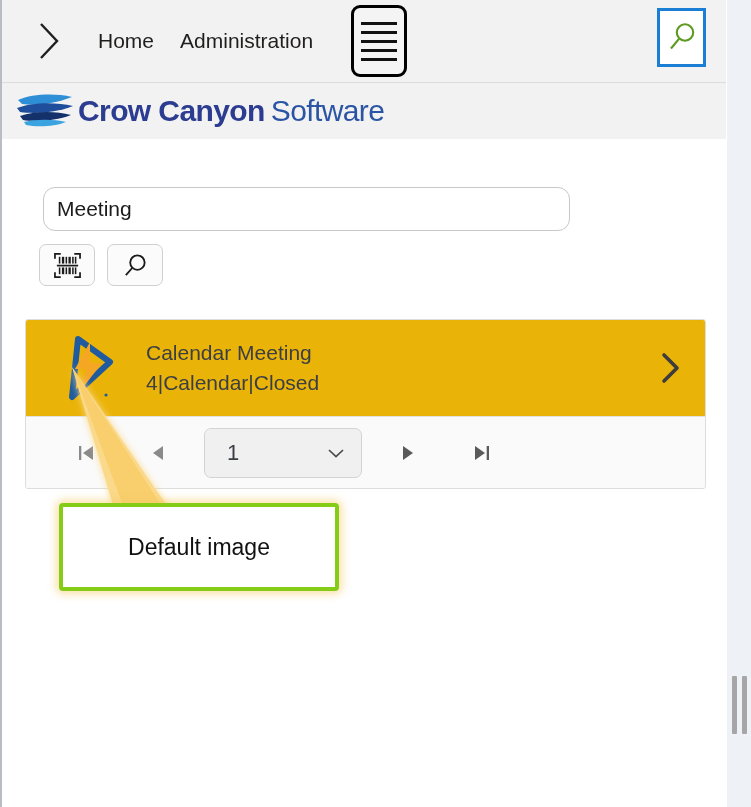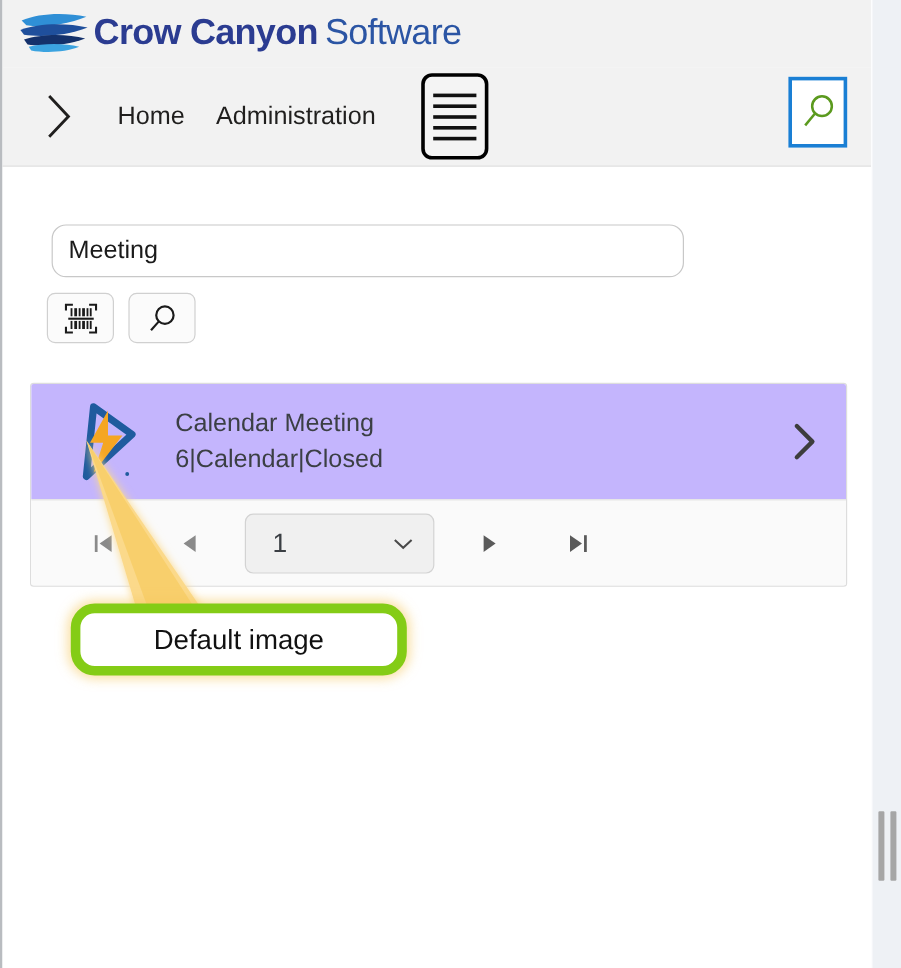--- a/index.html
+++ b/index.html
@@ -182,21 +182,21 @@
     border-radius: 3px;
     background: #ffffff;
     box-sizing: border-box;
     overflow: hidden;
   }
   #result-row {
     display: flex;
     align-items: center;
     height: 96px;
     padding: 0 18px 0 26px;
-    background: #c4b5fd;
+    background: #eab308;
     cursor: pointer;
     box-sizing: border-box;
     justify-content: flex-end;
   }
   #result-thumb {
     width: 62px;
     height: 66px;
     flex: 0 0 auto;
   }
   #result-text {
@@ -274,24 +274,24 @@
     left: 0; top: 0;
     width: 726px;
     height: 100%;
     pointer-events: none;
   }
   #callout-bubble {
     position: absolute;
     left: 57px;
     top: 364px;
     width: 280px;
-    height: 60px;
-    border-radius: 20px;
+    height: 88px;
+    border-radius: 4px;
     background: #ffffff;
-    border: 8px solid #84cc16;
+    border: 4px solid #84cc16;
     box-shadow: 0 0 9px 3px rgba(246, 201, 97, 0.55);
     display: flex;
     align-items: center;
     justify-content: center;
     box-sizing: border-box;
   }
   #callout-text {
     font-size: 23px;
     color: #111111;
     white-space: nowrap;
@@ -323,57 +323,57 @@
     width: 5px;
     height: 100%;
     background: #a6a6a6;
     border-radius: 1px;
   }
 </style>
 </head>
 <body>
 
 <div id="app-frame">
+
+  <div id="nav-bar">
+
+    <div id="nav-expand">
+      <svg width="26" height="42" viewBox="0 0 26 42">
+        <polyline points="5,4 21,21 5,38" fill="none" stroke="#201f1e" stroke-width="2.4"></polyline>
+      </svg>
+    </div>
+
+    <div class="nav-link">Home</div>
+    <div class="nav-link">Administration</div>
+
+    <div id="nav-list-button">
+      <i></i>
+      <i></i>
+      <i></i>
+      <i></i>
+      <i></i>
+    </div>
+
+    <div id="nav-search-button">
+      <svg width="30" height="34" viewBox="0 0 30 34">
+        <circle cx="18" cy="11.5" r="8.2" fill="none" stroke="#5b9a1e" stroke-width="2.1"></circle>
+        <line x1="12" y1="17.8" x2="4" y2="27.5" stroke="#5b9a1e" stroke-width="2.1"></line>
+      </svg>
+    </div>
+  </div>
 
   <div id="brand-bar">
     <svg id="brand-logo-mark" viewBox="0 0 62 40">
       <path d="M4 9 C18 3 40 2 58 6 C40 13 22 15 8 13 Z" fill="#2f8fd6"></path>
       <path d="M3 17 C18 11 42 11 59 15 C42 22 20 23 6 21 Z" fill="#1f4f9c"></path>
       <path d="M6 25 C20 20 42 20 57 24 C42 30 20 31 9 29 Z" fill="#14316b"></path>
       <path d="M10 31 C22 28 40 28 52 31 C40 36 22 36 12 34 Z" fill="#3ba3e0"></path>
     </svg>
     <div id="brand-wordmark">
       <span class="b1">Crow Canyon</span><span class="b2">Software</span>
-    </div>
-  </div>
-
-  <div id="nav-bar">
-
-    <div id="nav-expand">
-      <svg width="26" height="42" viewBox="0 0 26 42">
-        <polyline points="5,4 21,21 5,38" fill="none" stroke="#201f1e" stroke-width="2.4"></polyline>
-      </svg>
-    </div>
-
-    <div class="nav-link">Home</div>
-    <div class="nav-link">Administration</div>
-
-    <div id="nav-list-button">
-      <i></i>
-      <i></i>
-      <i></i>
-      <i></i>
-      <i></i>
-    </div>
-
-    <div id="nav-search-button">
-      <svg width="30" height="34" viewBox="0 0 30 34">
-        <circle cx="18" cy="11.5" r="8.2" fill="none" stroke="#5b9a1e" stroke-width="2.1"></circle>
-        <line x1="12" y1="17.8" x2="4" y2="27.5" stroke="#5b9a1e" stroke-width="2.1"></line>
-      </svg>
     </div>
   </div>
 
   <div id="screen-body">
 
     <div id="gear-button">
       <svg width="28" height="28" viewBox="0 0 24 24">
         <path fill="#111111" d="M19.4 13a7.6 7.6 0 0 0 0-2l2-1.6-2-3.4-2.4 1a7.5 7.5 0 0 0-1.7-1l-.4-2.5h-4l-.4 2.5a7.5 7.5 0 0 0-1.7 1l-2.4-1-2 3.4 2 1.6a7.6 7.6 0 0 0 0 2l-2 1.6 2 3.4 2.4-1a7.5 7.5 0 0 0 1.7 1l.4 2.5h4l.4-2.5a7.5 7.5 0 0 0 1.7-1l2.4 1 2-3.4zM12 15.2A3.2 3.2 0 1 1 15.2 12 3.2 3.2 0 0 1 12 15.2z"></path>
       </svg>
     </div>
@@ -418,21 +418,21 @@
       <div id="result-row">
 
         <svg id="result-thumb" viewBox="0 0 62 66">
           <path d="M26 4 L58 27 L20 62 Z" fill="none" stroke="#1f5b9e" stroke-width="6" stroke-linejoin="round"></path>
           <path d="M38 7 L23 34 L34 34 L26 59 L50 28 L38 28 Z" fill="#f5a623"></path>
           <circle cx="54" cy="60" r="1.6" fill="#1f5b9e"></circle>
         </svg>
 
         <div id="result-text">
           <div id="result-title">Calendar Meeting</div>
-          <div id="result-subtitle">6|Calendar|Closed</div>
+          <div id="result-subtitle">4|Calendar|Closed</div>
         </div>
 
         <div id="result-chevron">
           <svg width="26" height="36" viewBox="0 0 26 36">
             <polyline points="7,5 20,18 7,31" fill="none" stroke="#3d3d3d" stroke-width="3.6" stroke-linecap="round" stroke-linejoin="round"></polyline>
           </svg>
         </div>
       </div>
 
       <div id="pager">

